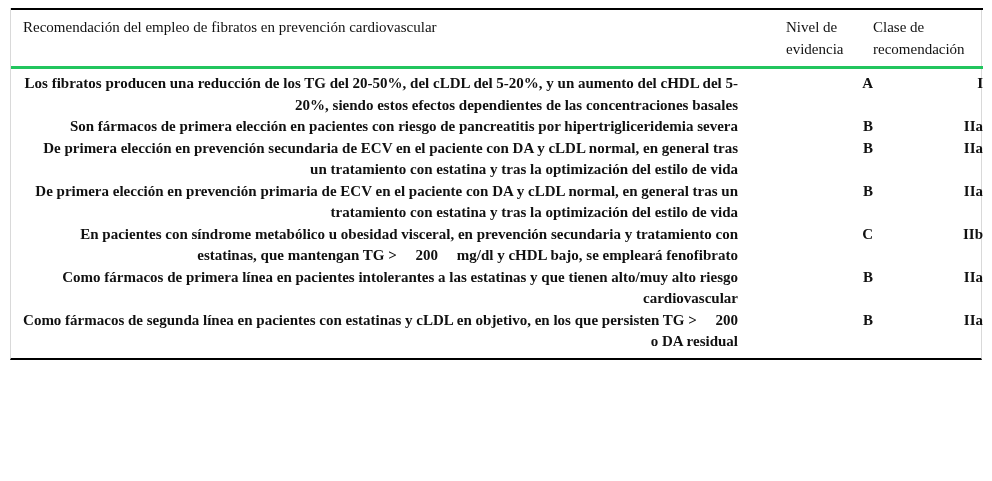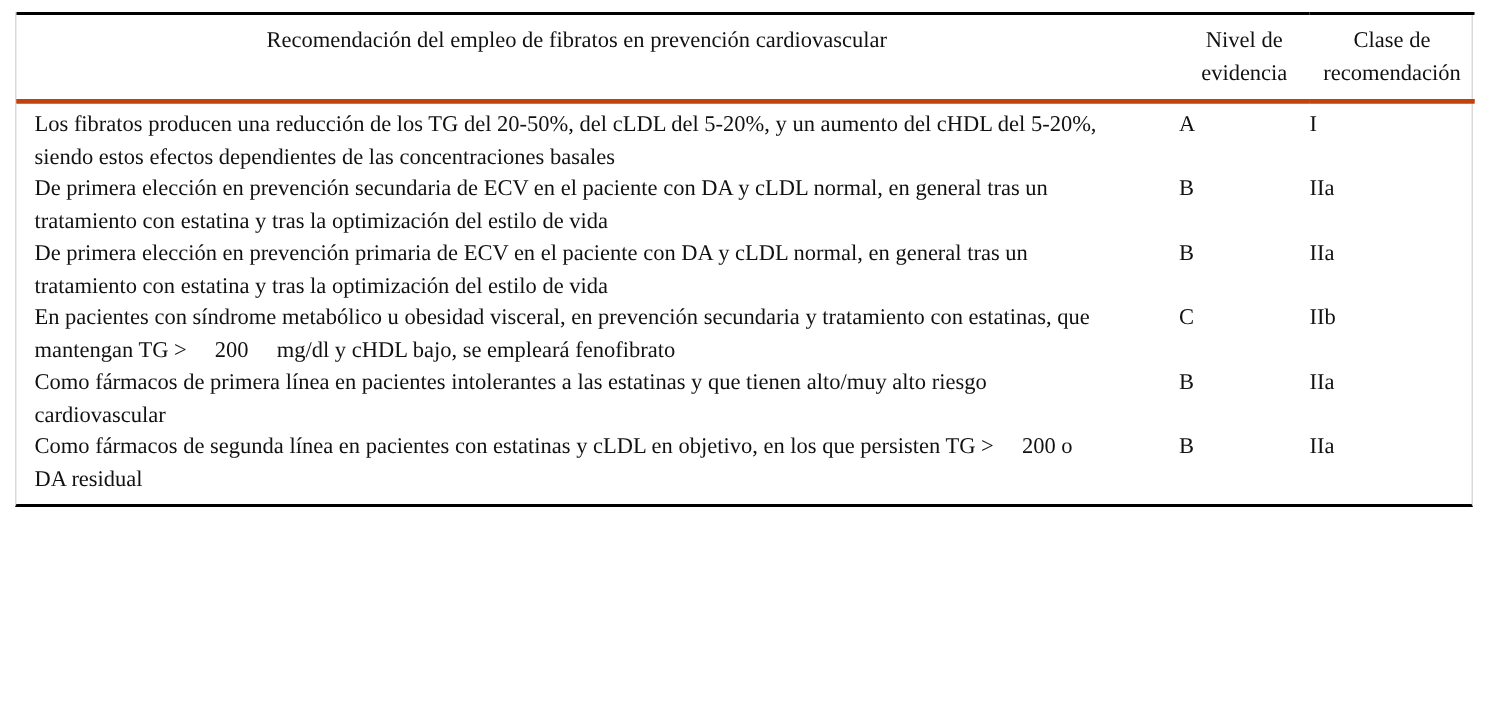--- a/index.html
+++ b/index.html
@@ -29,31 +29,32 @@
     border-collapse: collapse;
     table-layout: fixed;
     font-size: 15px;
     line-height: 21.5px;
   }
   col.c1 { width: 775px; }
   col.c2 { width: 87px; }
   col.c3 { width: 110px; }
   thead th {
     border-top: 2px solid #000000;
-    border-bottom: 3px solid #c2410c;
+    border-bottom: 3px solid #22c55e;
     font-weight: normal;
-    text-align: center;
+    text-align: left;
     vertical-align: top;
     padding: 7px 0 6px 0;
   }
   thead th.h-rec { padding-left: 12px; padding-right: 40px; }
   tbody td {
     vertical-align: top;
-    text-align: left;
+    text-align: right;
     padding: 0;
+    font-weight: bold;
   }
   tbody tr:first-child td { padding-top: 4px; }
   td.c-rec {
     padding-left: 12px;
     padding-right: 48px;
     white-space: pre-wrap;
   }
   td.c-lvl, td.c-cls { white-space: nowrap; }
 </style>
 </head>
@@ -74,20 +75,25 @@
           <th class="h-cls">Clase de recomendación</th>
         </tr>
       </thead>
       <tbody id="table-body">
           <tr>
             <td class="c-rec">Los fibratos producen una reducción de los TG del 20-50%, del cLDL del 5-20%, y un aumento del cHDL del 5-20%, siendo estos efectos dependientes de las concentraciones basales</td>
             <td class="c-lvl">A</td>
             <td class="c-cls">I</td>
           </tr>
           <tr>
+            <td class="c-rec">Son fármacos de primera elección en pacientes con riesgo de pancreatitis por hipertrigliceridemia severa</td>
+            <td class="c-lvl">B</td>
+            <td class="c-cls">IIa</td>
+          </tr>
+          <tr>
             <td class="c-rec">De primera elección en prevención secundaria de ECV en el paciente con DA y cLDL normal, en general tras un tratamiento con estatina y tras la optimización del estilo de vida</td>
             <td class="c-lvl">B</td>
             <td class="c-cls">IIa</td>
           </tr>
           <tr>
             <td class="c-rec">De primera elección en prevención primaria de ECV en el paciente con DA y cLDL normal, en general tras un tratamiento con estatina y tras la optimización del estilo de vida</td>
             <td class="c-lvl">B</td>
             <td class="c-cls">IIa</td>
           </tr>
           <tr>

